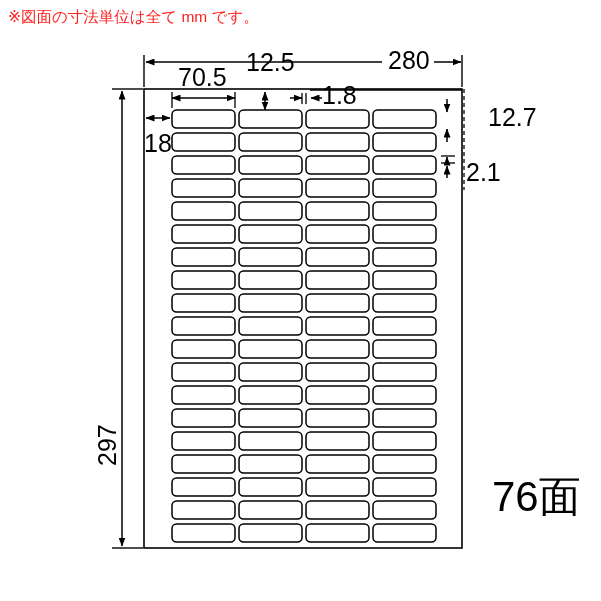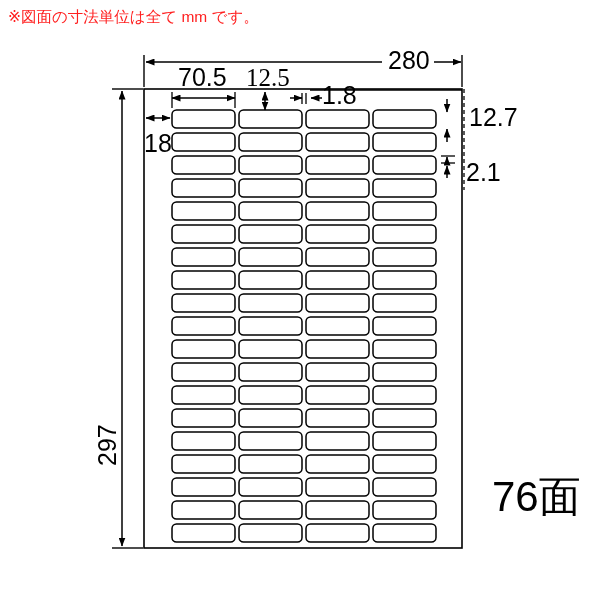--- a/index.html
+++ b/index.html
@@ -47,23 +47,23 @@
     position: absolute;
     font-size: 25px;
     line-height: 25px;
     color: #000000;
     white-space: nowrap;
     font-family: "Liberation Sans", "DejaVu Sans", sans-serif;
   }
 
   #dim-210 { left: 388px; top: 48px; }
   #dim-40-6 { left: 178px; top: 65px; }
-  #dim-12-5 { left: 246px; top: 65px; font-family: Liberation Serif, serif; }
+  #dim-12-5 { left: 246px; top: 50px; }
   #dim-2-5  { left: 322px; top: 83px; }
-  #dim-12-7 { left: 469px; top: 105px; }
+  #dim-12-7 { left: 488px; top: 105px; }
   #dim-2-1  { left: 466px; top: 160px; }
   #dim-19   { left: 144px; top: 131px; }
 
   #dim-297 {
     left: 95px;
     top: 466px;
     transform: rotate(-90deg);
     transform-origin: left top;
   }
 

